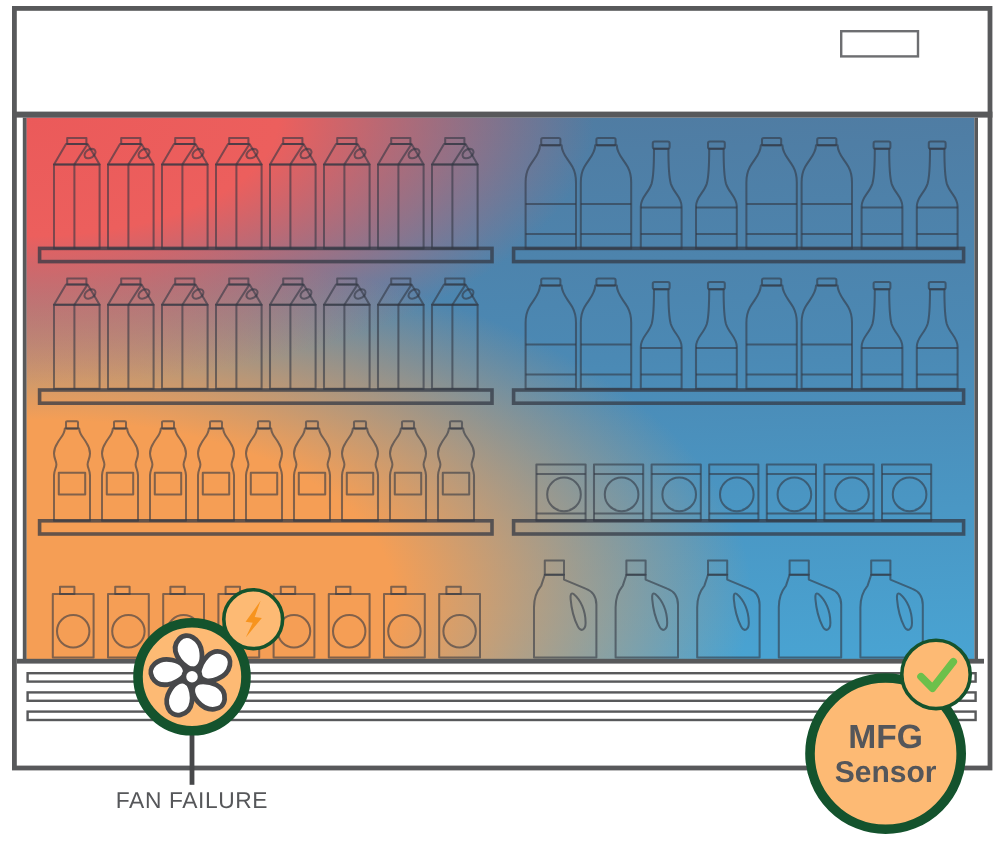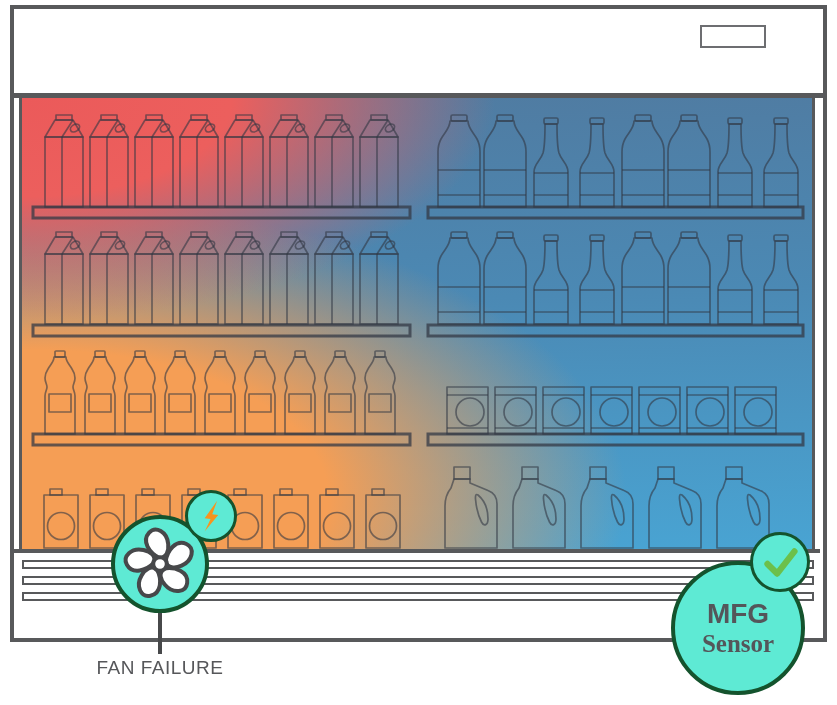--- a/index.html
+++ b/index.html
@@ -27,35 +27,35 @@
   }
   .wall-line{position:absolute;top:98px;width:3px;height:453px;background:#58595b;z-index:3;}
   .wall-line.left{left:19px;} .wall-line.right{left:812px;}
   .base-top-line{position:absolute;left:14px;top:549px;width:806px;height:4px;background:#58595b;z-index:3;}
   .grille-slot{
     position:absolute;left:22px;width:792px;height:9px;box-sizing:border-box;
     border:2px solid #58595b;background:#ffffff;z-index:3;
   }
   
   .callout-circle{
-    position:absolute;box-sizing:border-box;border-radius:50%;background:#5eead4;
-    display:flex;align-items:center;justify-content:center;border:4px solid #14532d;
+    position:absolute;box-sizing:border-box;border-radius:50%;background:#fdba74;
+    display:flex;align-items:center;justify-content:center;border:8px solid #14532d;
   }
   .fan-circle{left:111px;top:515px;width:98px;height:98px;z-index:6;}
   .bolt-circle{left:185px;top:490px;width:52px;height:52px;border-width:3px;z-index:7;}
   .sensor-circle{left:671px;top:561px;width:134px;height:134px;z-index:6;flex-direction:column;}
   .check-circle{left:750px;top:532px;width:60px;height:60px;border-width:3px;z-index:7;}
   .fan-stem{position:absolute;left:158px;top:610px;width:4px;height:44px;background:#47484a;z-index:5;}
   .fan-label{
     position:absolute;left:50px;top:657px;width:220px;text-align:center;z-index:6;
     font-size:19px;font-weight:normal;letter-spacing:.5px;color:#56575a;
   }
   .sensor-text{font-weight:bold;color:#54565a;text-align:center;line-height:1.12;}
   .sensor-text .l1{font-size:28px;display:block;}
-  .sensor-text .l2{font-size:25px;display:block;font-family:Liberation Serif, serif;}
+  .sensor-text .l2{font-size:25px;display:block;}
   svg{display:block;}
 </style>
 </head>
 <body>
 
 <div id="page">
 
   <div class="case-frame"></div>
   <div class="price-tag"></div>
   <div class="canopy-divider"></div>

